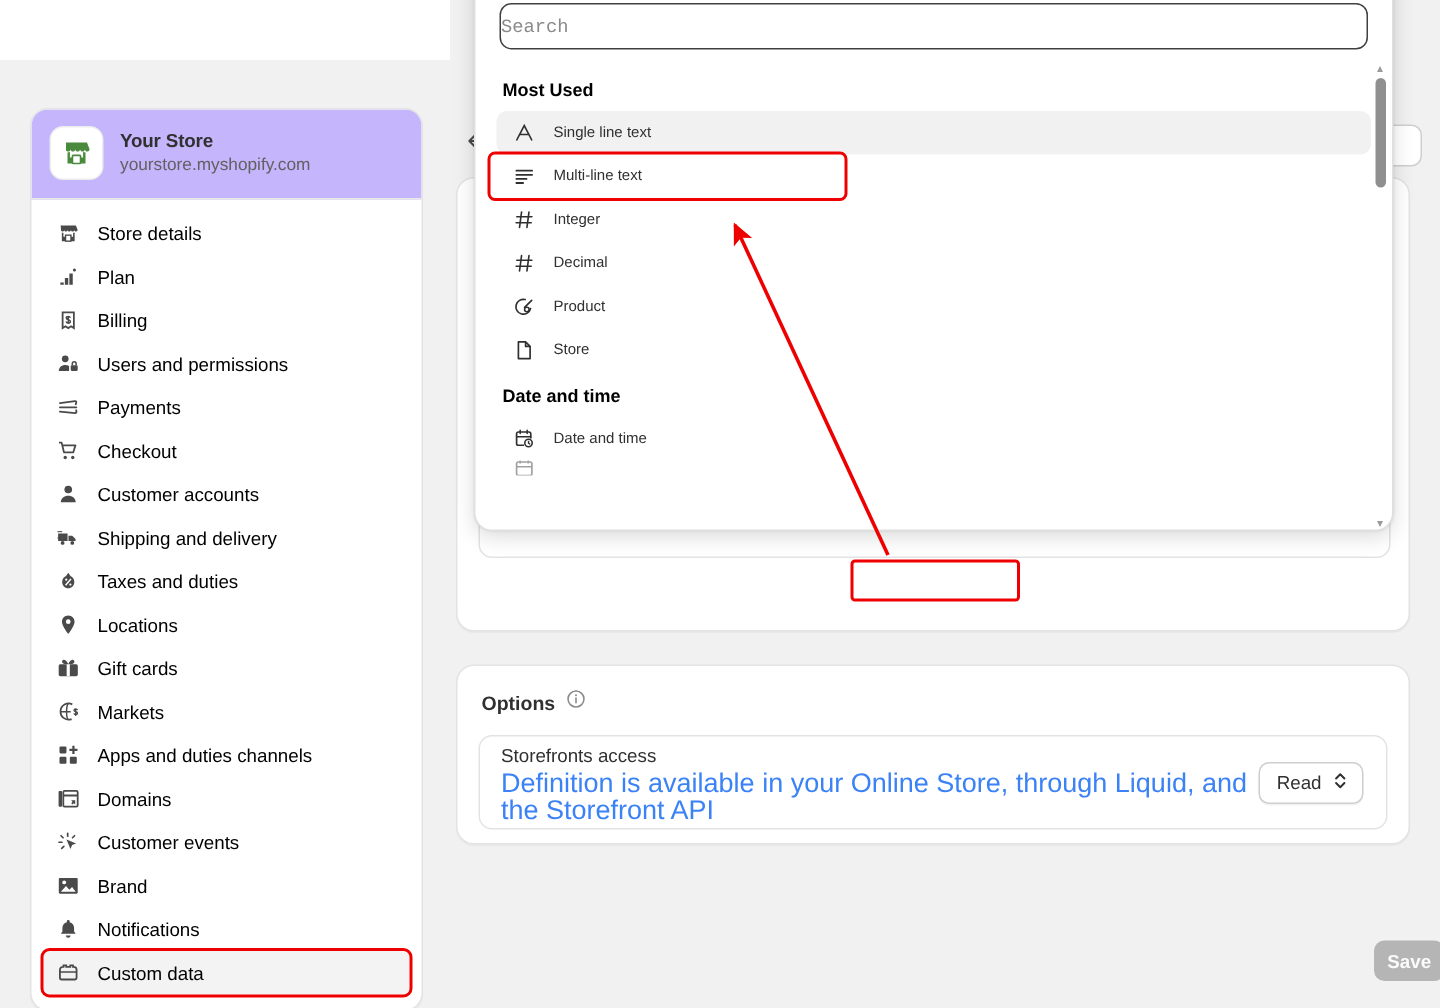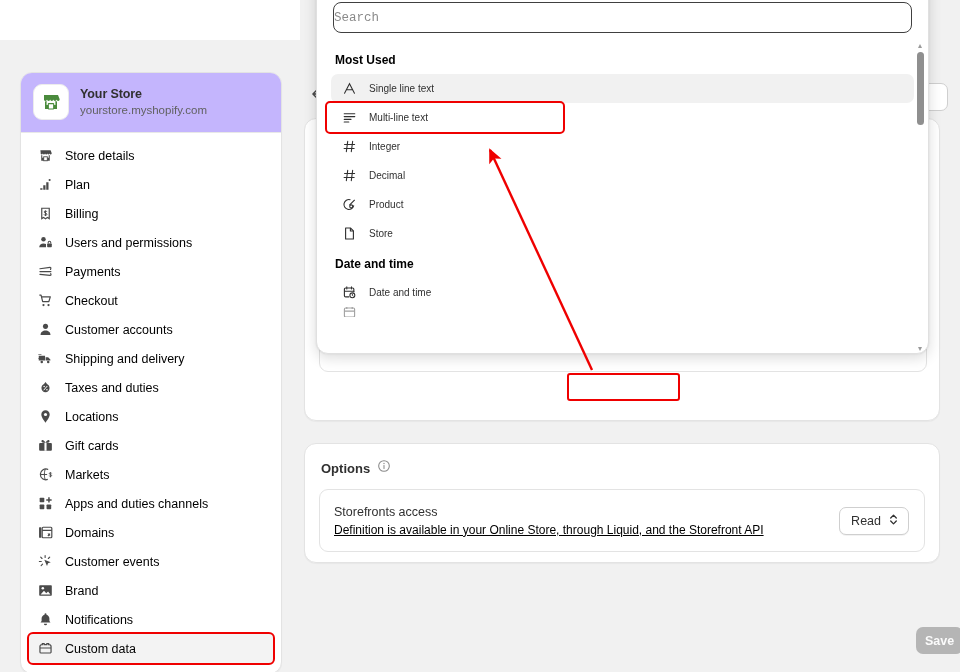--- a/index.html
+++ b/index.html
@@ -98,21 +98,21 @@
     padding: 15px 16px 0 16px;
   }
   .opt-title { font-size: 13px; font-weight: bold; color: #303030; text-align: center; }
   .opt-inner {
     margin: 12px 14px 0 14px; height: 63px;
     border: 1px solid #e3e3e3; border-radius: 9px;
     display: flex; align-items: center; justify-content: space-between;
     padding: 0 15px 0 14px;
   }
   .opt-label { font-size: 12.5px; color: #303030; line-height: 18px; }
-  .opt-sub   { font-size: 12px; color: #000000; line-height: 18px; text-decoration: underline; }
+  .opt-sub   { font-size: 18px; color: #3b82f6; line-height: 18px; }
   .read-select {
     display: flex; align-items: center; gap: 7px;
     height: 28px; padding: 0 9px 0 11px;
     background: #fff; border: 1px solid #cfcfcf; border-radius: 7px;
     box-shadow: 0 1px 0 rgba(0,0,0,.05);
     font-size: 12.5px; color: #303030; cursor: pointer;
     flex: 0 0 auto;
   }
 
   

